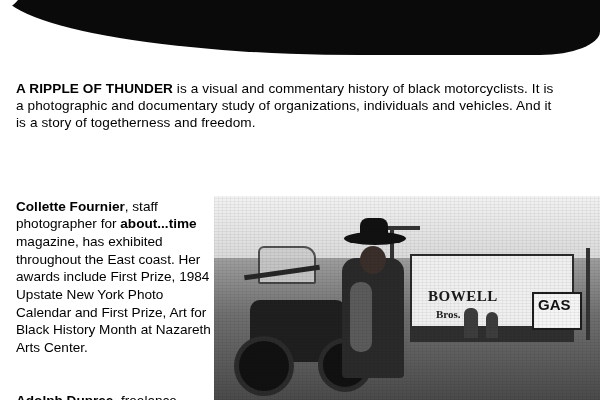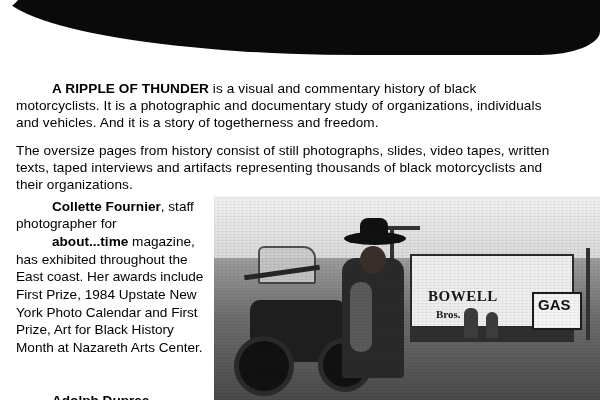--- a/index.html
+++ b/index.html
@@ -41,21 +41,21 @@
   .body-text {
     position: absolute;
     left: 16px;
     width: 546px;
     font-size: 13.6px;
     line-height: 1.28;
     letter-spacing: 0.1px;
   }
   .p1 { top: 66px; }
   .p2 { top: 128px; }
-  .bold { font-weight: bold; margin-left: 36px; }
+  .bold { font-weight: bold; }
   .ital { }
 
   
   .col-left {
     position: absolute;
     left: 16px;
     width: 196px;
     font-size: 13.6px;
     line-height: 1.30;
   }
@@ -245,21 +245,20 @@
 <div id="page">
 
   <div class="top-band">
     <div class="top-band-notch"></div>
   </div>
 
   <p class="body-text p1">
     <span class="bold">A RIPPLE OF THUNDER</span><span> is a visual and commentary history of black motorcyclists. It is a photographic and documentary study of organizations, individuals and vehicles. And it is a story of togetherness and freedom.</span>
   </p>
 
-  <p class="body-text p2">The oversize pages from history consist of still photographs, slides, video tapes, written texts, taped interviews and artifacts representing thousands of black motorcyclists and their organizations.</p>
 
   <p class="col-left c1">
     <span class="bold">Collette Fournier</span><span>, staff photographer for </span><span class="bold ital">about...time</span><span> magazine, has exhibited throughout the East coast. Her awards include First Prize, </span><span class="ital">1984 Upstate New York Photo Calendar</span><span> and First Prize, </span><span class="ital">Art for Black History Month</span><span> at Nazareth Arts Center.</span>
   </p>
 
   <p class="col-left c2">
     <span class="bold">Adolph Dupree</span><span>, freelance</span>
   </p>
 
   <div class="photo">

